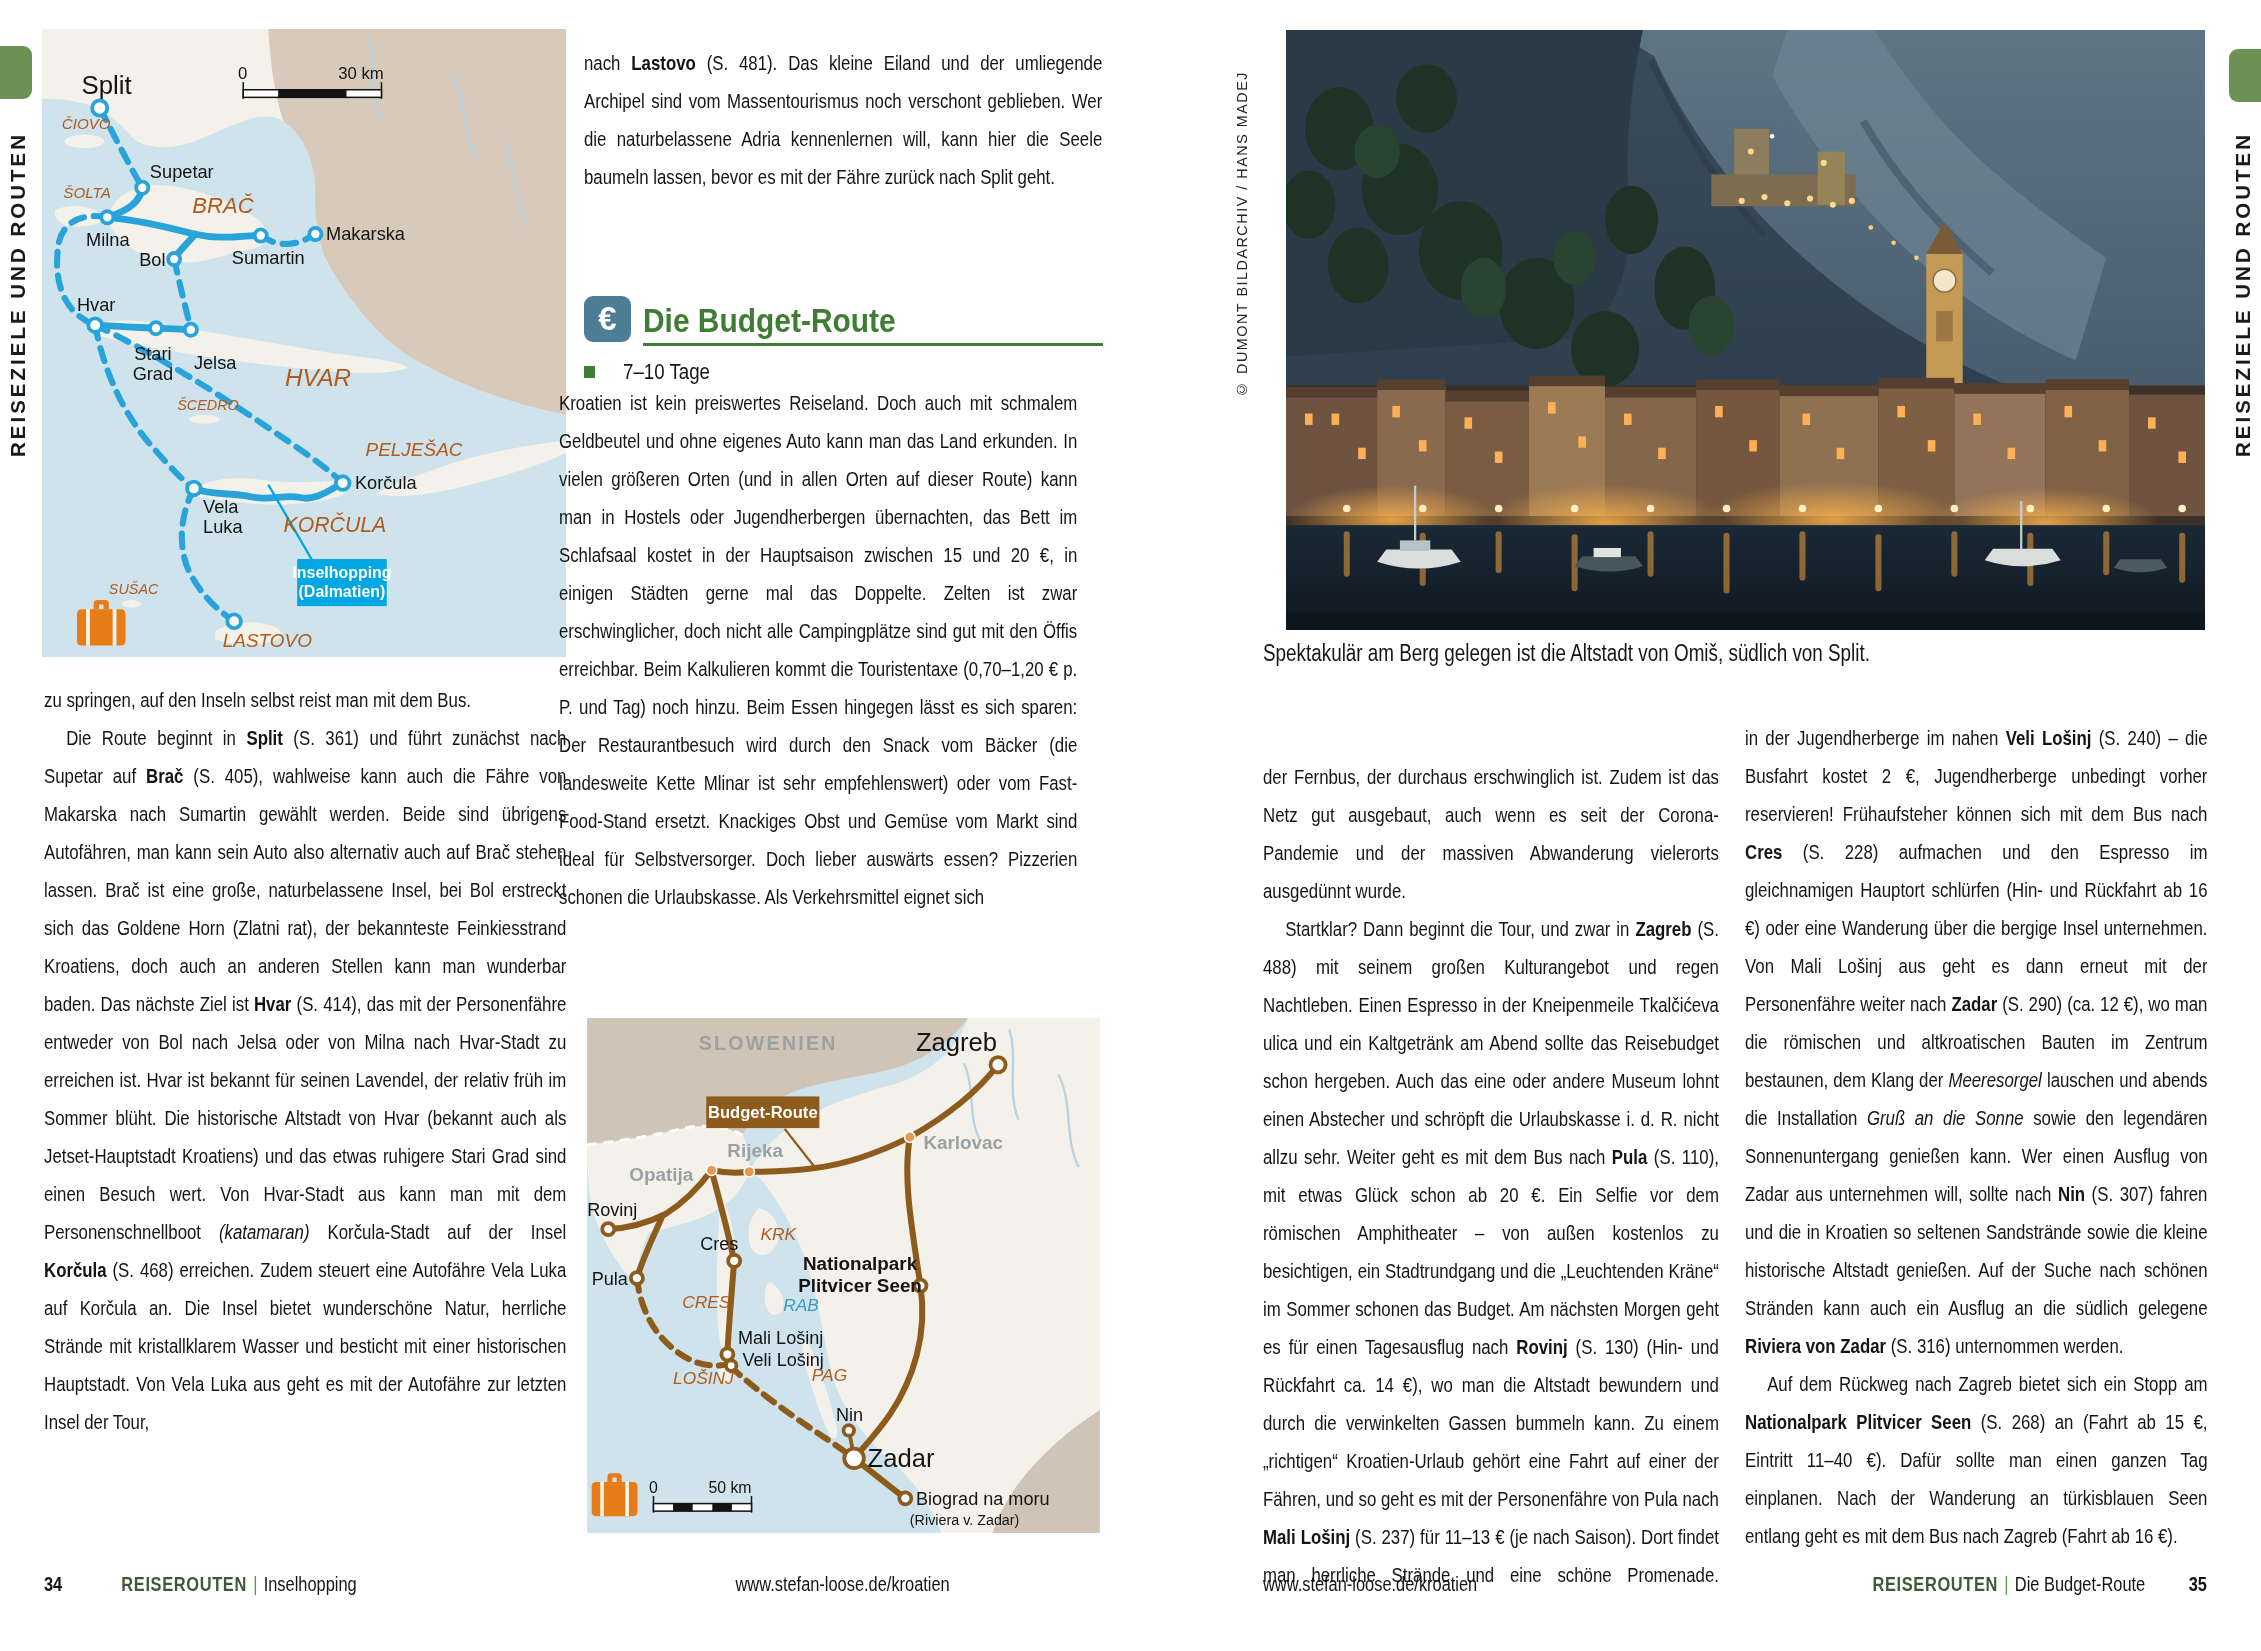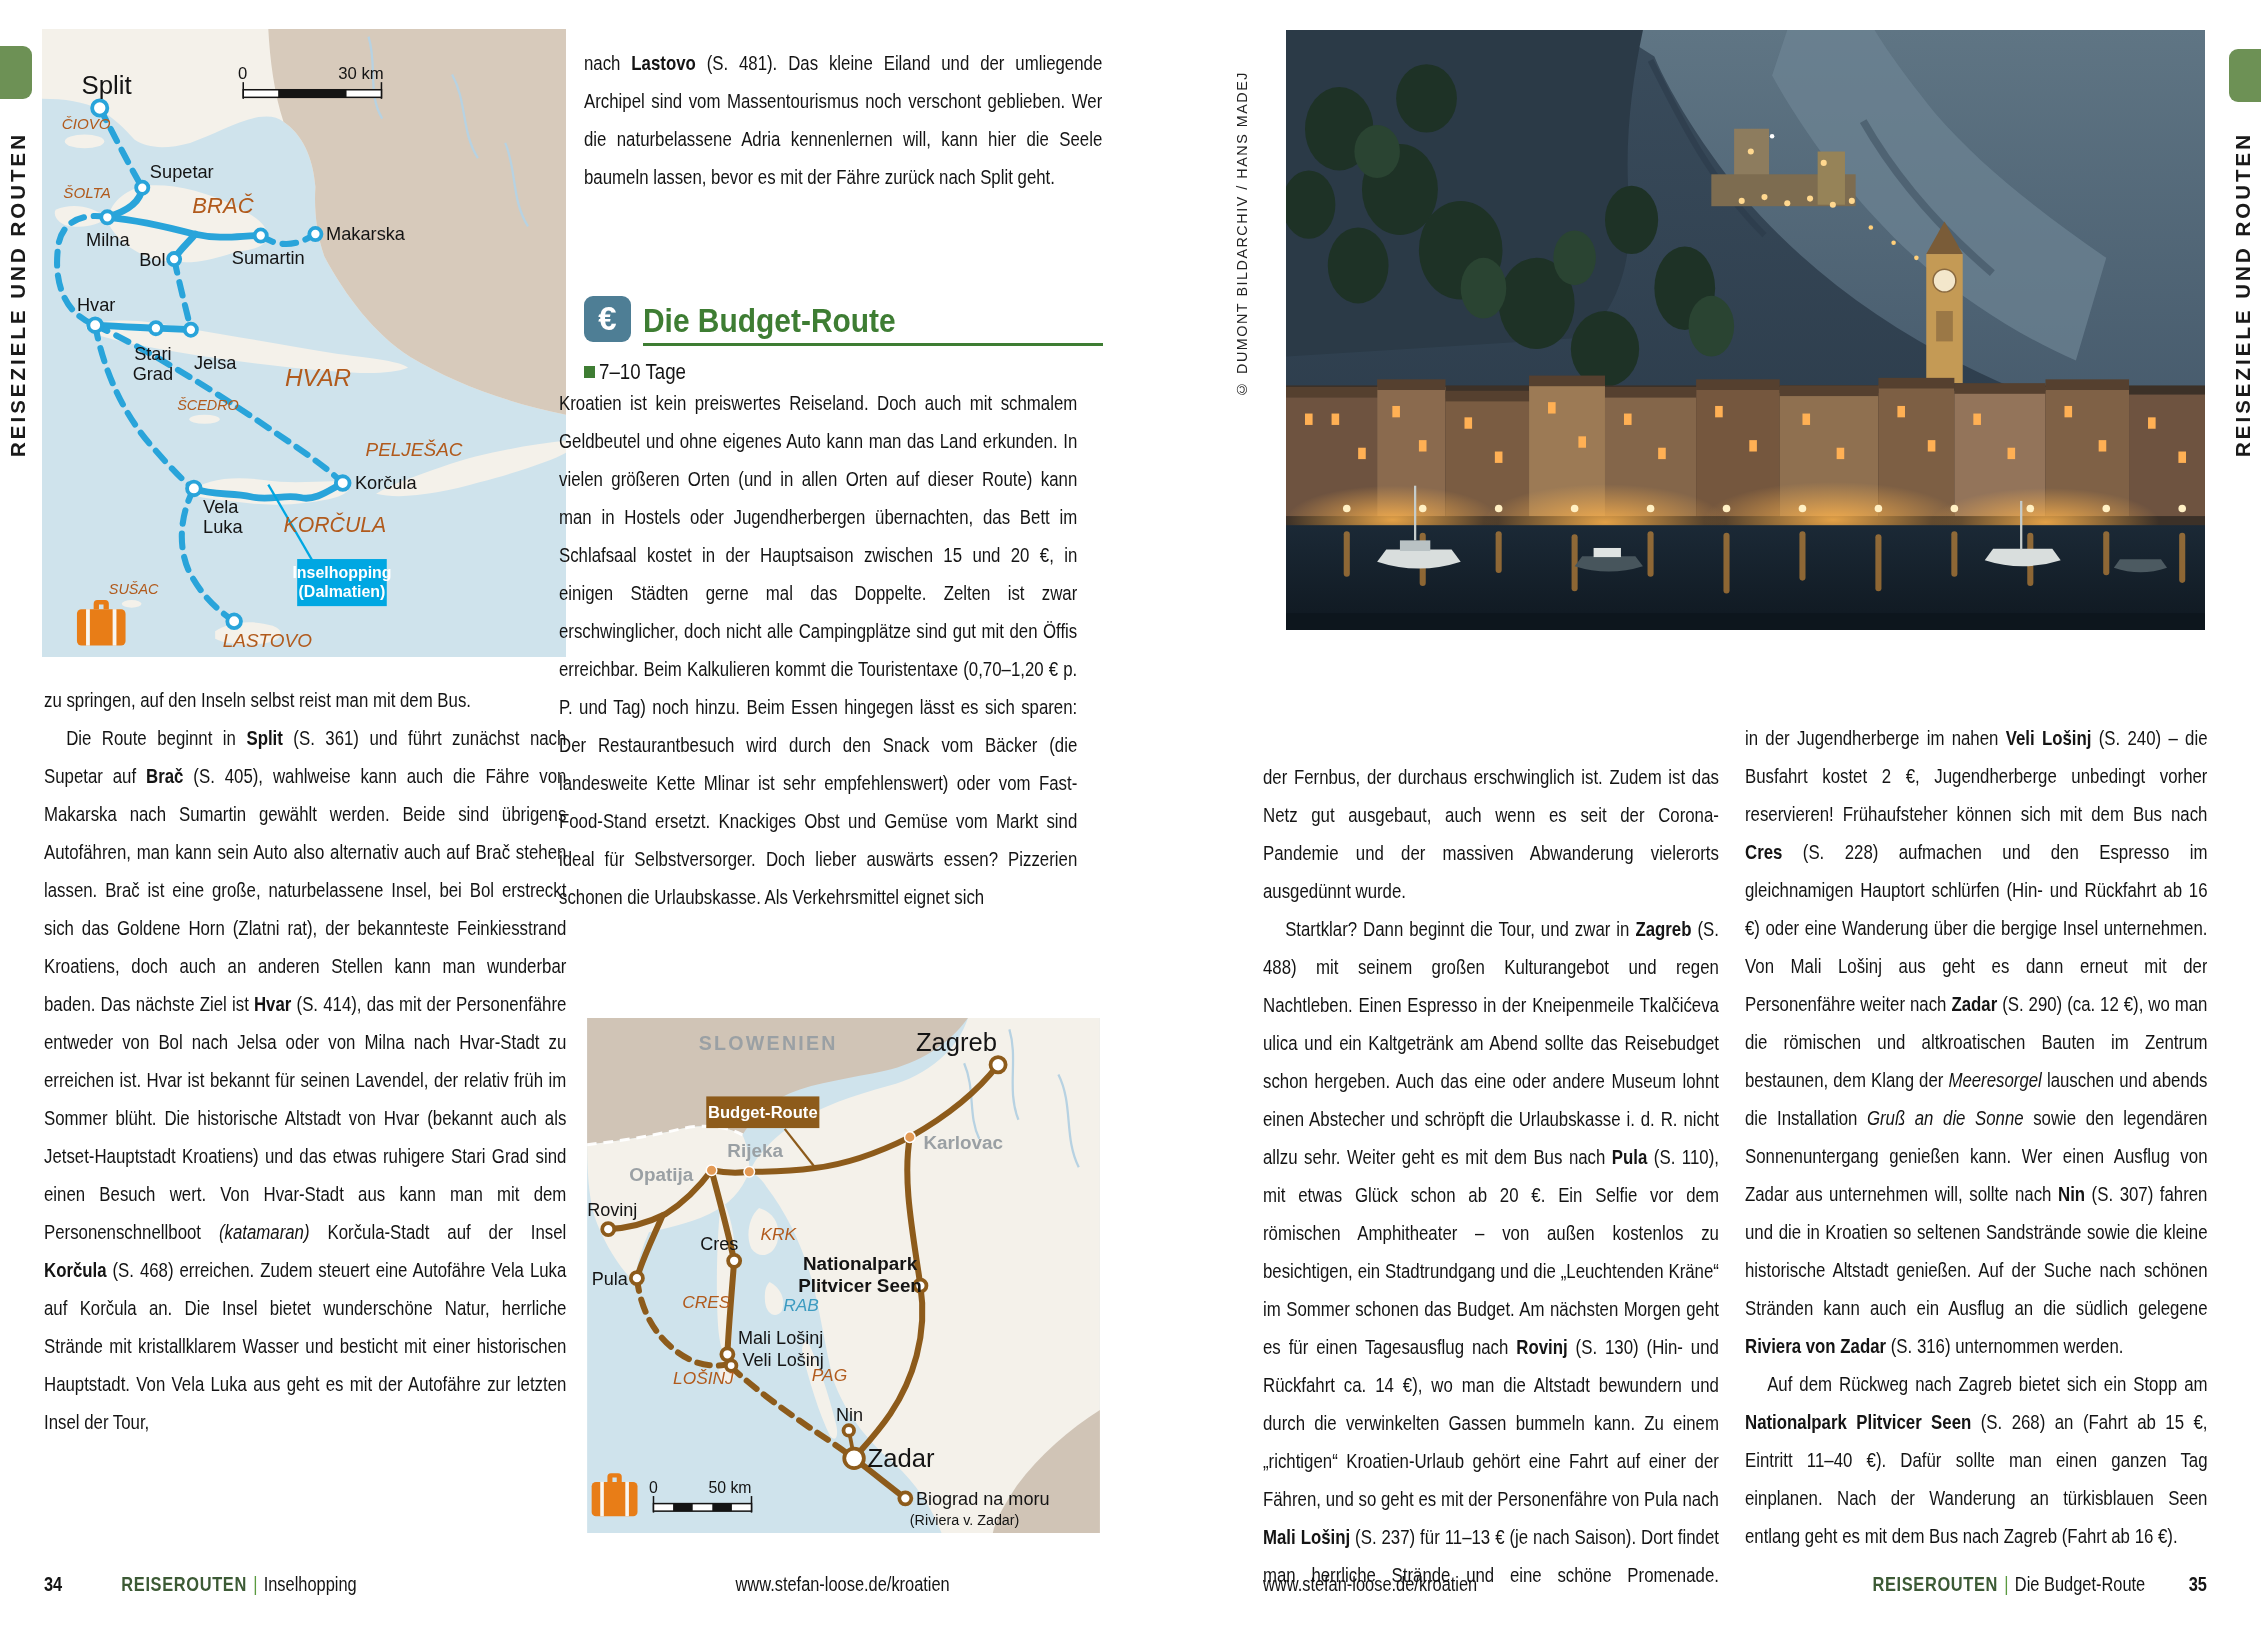--- a/index.html
+++ b/index.html
@@ -14,21 +14,21 @@
   .body-text .b{font-weight:700;}
   .body-text .i{font-style:italic;}
   .ind{text-indent:27px;}
   
   .euro-badge{position:absolute;left:584px;top:296px;width:47px;height:46px;background:#4e7e95;
               border-radius:9px;display:flex;align-items:center;justify-content:center;
               color:#fff;font-size:33px;font-weight:700;}
   .section-title{position:absolute;left:643px;top:301px;font-size:34px;font-weight:700;color:#3e7d33;
                  transform:scaleX(.88);transform-origin:0 0;white-space:nowrap;}
   .title-rule{position:absolute;left:643px;top:343px;width:460px;height:3px;background:#3e7d33;}
-  .duration-row{position:absolute;left:584px;top:359px;display:flex;align-items:center;gap:4px;}
+  .duration-row{position:absolute;left:584px;top:359px;display:flex;align-items:center;gap:28px;}
   .duration-square{width:11.4px;height:11.4px;background:#3e7d33;}
   .duration-label{font-size:22px;color:#141414;transform:scaleX(.85);transform-origin:0 0;white-space:nowrap;}
   
   .tab{position:absolute;width:32px;height:53px;background:#6d9155;}
   .tab.left{left:0;top:46px;border-radius:0 9px 9px 0;}
   .tab.right{left:2229px;top:49px;border-radius:9px 0 0 9px;}
   .edge-label{position:absolute;width:26px;display:flex;justify-content:center;
               writing-mode:vertical-rl;transform:rotate(180deg);
               font-weight:700;font-size:20.5px;letter-spacing:3px;color:#1a1a1a;white-space:nowrap;}
   .edge-label.left{left:6px;top:120px;height:350px;}
@@ -449,20 +449,23 @@
       <line x1="170" y1="600" x2="170" y2="672" stroke="#c5cccb" stroke-width="3"></line>
       <path d="M380,706 q45,14 90,0 l-10,-13 h-70 z" fill="#47555c"></path>
       <rect x="405" y="682" width="36" height="12" fill="#dfe3e2"></rect>
       <path d="M920,698 q50,16 100,0 l-11,-15 h-78 z" fill="#d9dedd"></path>
       <line x1="968" y1="620" x2="968" y2="684" stroke="#c5cccb" stroke-width="3"></line>
       <path d="M1090,708 q35,12 70,0 l-8,-11 h-54 z" fill="#4c5a61"></path>
     </g>
     <rect x="0" y="768" width="1210" height="22" fill="#0d161d"></rect>
   </svg>
 
+  <div class="colwrap" style="left:1263px;top:640px;width:946px;height:33px">
+    <div class="cond caption" style="width:1155px">Spektakulär am Berg gelegen ist die Altstadt von Omiš, südlich von Split.</div>
+  </div>
 
   <div class="colwrap" style="left:1263px;top:758px;width:456px;height:836px">
     <div class="cond body-text" style="width:556px">
       <p><span>der Fernbus, der durchaus erschwinglich ist. Zudem ist das Netz gut ausgebaut, auch wenn es seit der Corona-Pandemie und der massiven Abwanderung vielerorts ausgedünnt wurde.</span></p>
       <p class="ind"><span>Startklar? Dann beginnt die Tour, und zwar in </span><span class="b">Zagreb</span><span> (S. 488) mit seinem großen Kulturangebot und regen Nachtleben. Einen Espresso in der Kneipenmeile Tkalčićeva ulica und ein Kaltgetränk am Abend sollte das Reisebudget schon hergeben. Auch das eine oder andere Museum lohnt einen Abstecher und schröpft die Urlaubskasse i. d. R. nicht allzu sehr. Weiter geht es mit dem Bus nach </span><span class="b">Pula</span><span> (S. 110), mit etwas Glück schon ab 20 €. Ein Selfie vor dem römischen Amphitheater – von außen kostenlos zu besichtigen, ein Stadtrundgang und die „Leuchtenden Kräne“ im Sommer schonen das Budget. Am nächsten Morgen geht es für einen Tagesausflug nach </span><span class="b">Rovinj</span><span> (S. 130) (Hin- und Rückfahrt ca. 14 €), wo man die Altstadt bewundern und durch die verwinkelten Gassen bummeln kann. Zu einem „richtigen“ Kroatien-Urlaub gehört eine Fahrt auf einer der Fähren, und so geht es mit der Personenfähre von Pula nach </span><span class="b">Mali Lošinj</span><span> (S. 237) für 11–13 € (je nach Saison). Dort findet man herrliche Strände und eine schöne Promenade. Übernachten kann man</span></p>
     </div>
   </div>
   <div class="colwrap" style="left:1745px;top:719px;width:462px;height:836px">
     <div class="cond body-text" style="width:564px">
       <p><span>in der Jugendherberge im nahen </span><span class="b">Veli Lošinj</span><span> (S. 240) – die Busfahrt kostet 2 €, Jugendherberge unbedingt vorher reservieren! Frühaufsteher können sich mit dem Bus nach </span><span class="b">Cres</span><span> (S. 228) aufmachen und den Espresso im gleichnamigen Hauptort schlürfen (Hin- und Rückfahrt ab 16 €) oder eine Wanderung über die bergige Insel unternehmen. Von Mali Lošinj aus geht es dann erneut mit der Personenfähre weiter nach </span><span class="b">Zadar</span><span> (S. 290) (ca. 12 €), wo man die römischen und altkroatischen Bauten im Zentrum bestaunen, dem Klang der </span><span class="i">Meeresorgel</span><span> lauschen und abends die Installation </span><span class="i">Gruß an die Sonne</span><span> sowie den legendären Sonnenuntergang genießen kann. Wer einen Ausflug von Zadar aus unternehmen will, sollte nach </span><span class="b">Nin</span><span> (S. 307) fahren und die in Kroatien so seltenen Sandstrände sowie die kleine historische Altstadt genießen. Auf der Suche nach schönen Stränden kann auch ein Ausflug an die südlich gelegene </span><span class="b">Riviera von Zadar</span><span> (S. 316) unternommen werden.</span></p>

